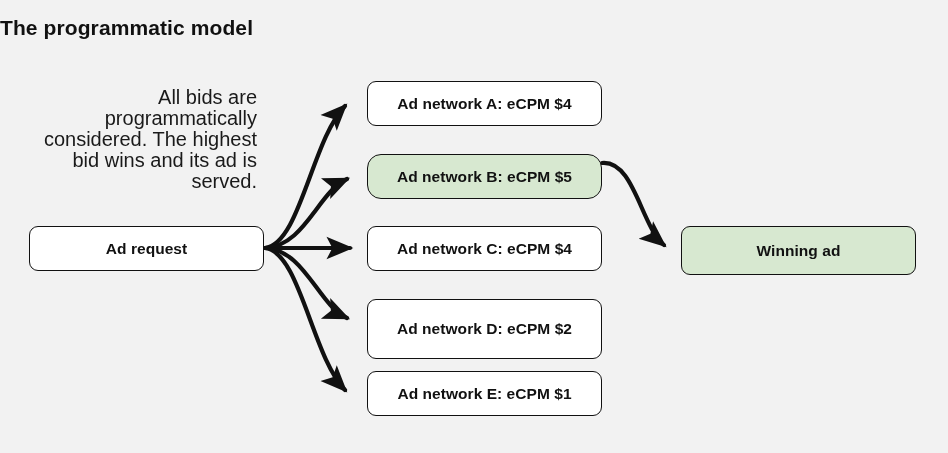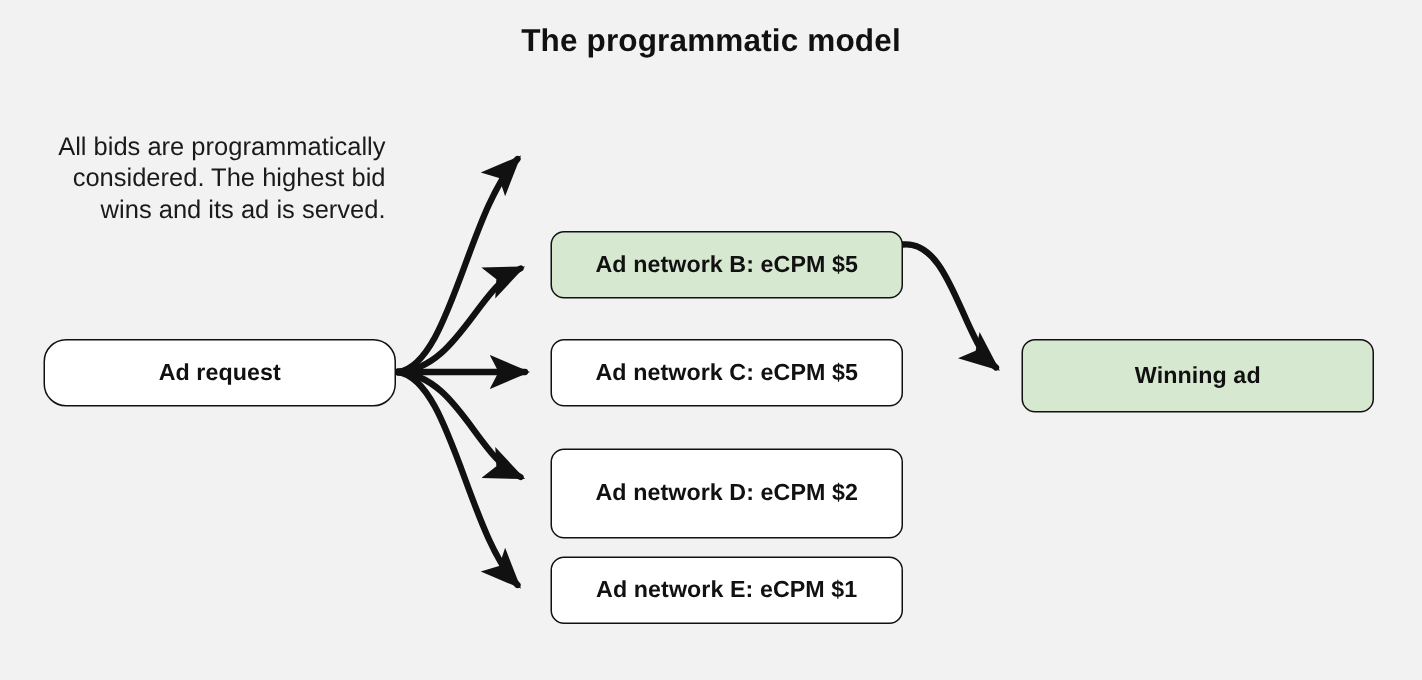--- a/index.html
+++ b/index.html
@@ -17,33 +17,32 @@
   #canvas {
     position: relative;
     width: 948px;
     height: 453px;
   }
   .title {
     position: absolute;
     left: 0;
     top: 16px;
     width: 948px;
-    text-align: center;
     font-size: 21px;
     font-weight: bold;
     color: #111111;
     letter-spacing: 0.1px;
   }
   .side-note {
     position: absolute;
     left: 12px;
     top: 87px;
     width: 245px;
     text-align: right;
-    font-size: 17px;
+    font-size: 20px;
     line-height: 21px;
     color: #1a1a1a;
     font-weight: normal;
   }
   .node {
     position: absolute;
     box-sizing: border-box;
     border: 1.8px solid #111111;
     border-radius: 9px;
     background: #ffffff;
@@ -93,31 +92,34 @@
 
     <path d="M265,248 L350,248" fill="none" stroke="#111111" stroke-width="4.2" stroke-linecap="round" marker-end="url(#arrowhead)"></path>
 
     <path d="M265,248 C305,250 318,305 347,318" fill="none" stroke="#111111" stroke-width="4.2" stroke-linecap="round" marker-end="url(#arrowhead)"></path>
 
     <path d="M265,248 C300,252 312,356 345,390" fill="none" stroke="#111111" stroke-width="4.2" stroke-linecap="round" marker-end="url(#arrowhead)"></path>
 
     <path d="M602,163 C634,160 641,226 664,245" fill="none" stroke="#111111" stroke-width="4.2" stroke-linecap="round" marker-end="url(#arrowhead)"></path>
   </svg>
 
-  <div class="node" style="left:29px; top:226px; width:235px; height:45px;border-radius:15px;">
+  <div class="node" style="left:29px; top:226px; width:235px; height:45px;">
     <span class="node-text">Ad request</span>
   </div>
 
+  <div class="node" style="left:367px; top:81px; width:235px; height:45px;">
+    <span class="node-text">Ad network A: eCPM $4</span>
+  </div>
 
-  <div class="node green" style="left:367px; top:154px; width:235px; height:45px;">
+  <div class="node green" style="left:367px; top:154px; width:235px; height:45px;border-radius:14px;">
     <span class="node-text">Ad network B: eCPM $5</span>
   </div>
 
   <div class="node" style="left:367px; top:226px; width:235px; height:45px;">
-    <span class="node-text">Ad network C: eCPM $5</span>
+    <span class="node-text">Ad network C: eCPM $4</span>
   </div>
 
   <div class="node" style="left:367px; top:299px; width:235px; height:60px;">
     <span class="node-text">Ad network D: eCPM $2</span>
   </div>
 
   <div class="node" style="left:367px; top:371px; width:235px; height:45px;text-align:right;">
     <span class="node-text">Ad network E: eCPM $1</span>
   </div>
 

